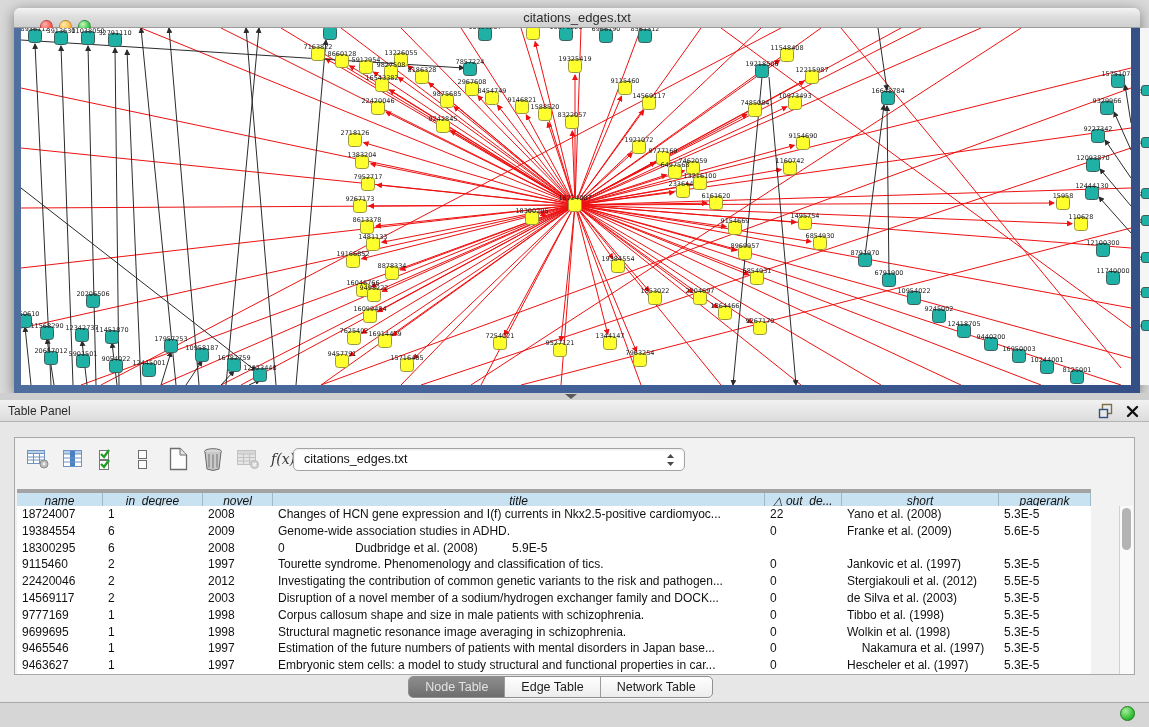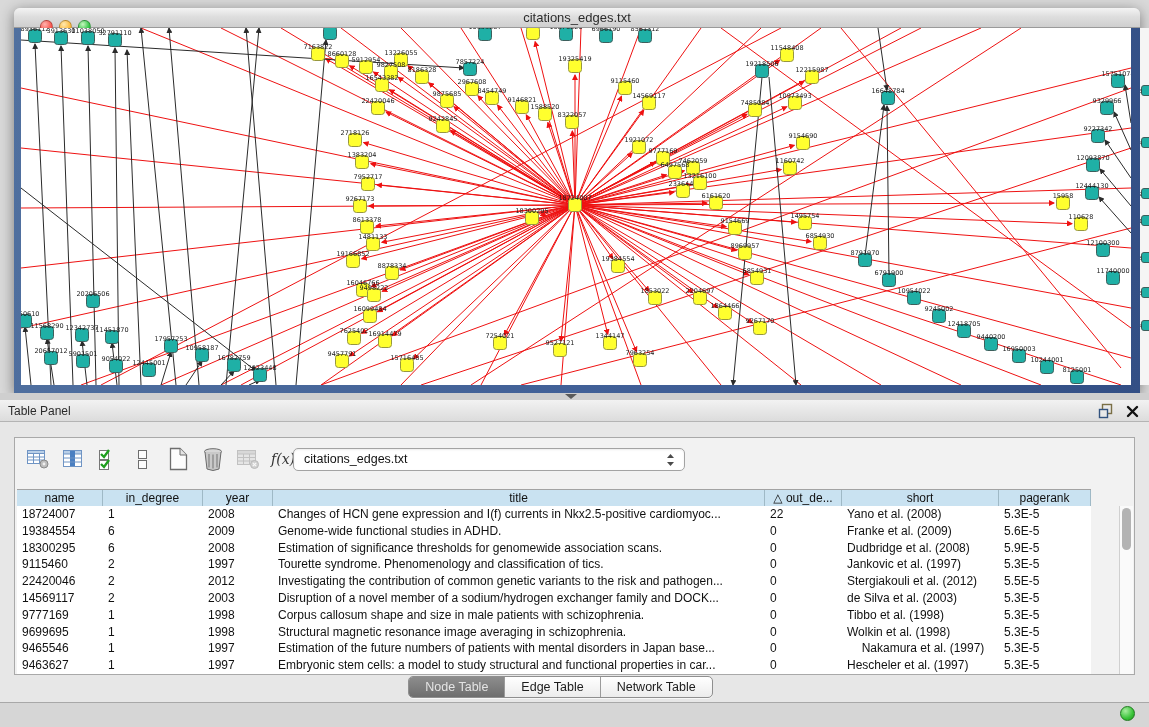--- a/index.html
+++ b/index.html
@@ -56,21 +56,21 @@
          background:#f2f2f2; border:1px solid #a9a9a9; }
   .tb-row { position:absolute; left:9px; top:6px; height:30px; display:flex; gap:7px; align-items:center; }
   .tbtn { width:28px; height:28px; display:flex; align-items:center; justify-content:center; }
   .fx { font-family:"DejaVu Serif", serif; font-style:italic; font-size:14px; color:#333; }
   .dropdown { position:absolute; left:278px; top:10px; width:392px; height:23px; background:#fff;
               border:1px solid #a3a3a3; border-radius:5px; box-shadow:inset 0 1px 2px rgba(0,0,0,.08);
               font-size:12.5px; color:#111; line-height:21px; padding-left:10px; }
   .dd-arrows { position:absolute; right:9px; top:4px; }
 
   .thead { position:absolute; left:2px; top:51px; height:16px; display:flex;
-           border-top:1px solid #a3a3a3; border-bottom:1px solid #8fa9b6; }
+           border-top:4px solid #a3a3a3; border-bottom:1px solid #8fa9b6;font-style:italic; }
   .th { height:17px; background:#c9e2f1; border-right:1px solid #9fb9c6; font-size:12px;
         color:#111; text-align:center; line-height:16px; overflow:hidden; white-space:nowrap; }
   .tbody { position:absolute; left:2px; top:68px; width:1074px; height:168px; background:#fff; overflow:hidden; }
   .tr { display:flex; height:16.8px; line-height:16.8px; background:#fff; }
   .td { font-size:12px; color:#111; padding-left:5px; white-space:nowrap; overflow:hidden; }
 
   .vscroll { position:absolute; right:1px; top:68px; width:14px; height:168px; background:#fafafa;
              border-left:1px solid #d0d0d0; }
   .vthumb { position:absolute; left:2px; top:2px; width:9px; height:42px; background:#b3b3b3;
             border-radius:5px; }
@@ -784,50 +784,49 @@
       <span>citations_edges.txt</span>
       <svg class="dd-arrows" width="9" height="14">
         <path d="M1,5 L4.5,1 L8,5 Z" fill="#4a4a4a"></path>
           <path d="M1,9 L4.5,13 L8,9 Z" fill="#4a4a4a"></path>
       </svg>
     </div>
 
     <div class="thead">
         <div class="th" style="width: 86px;">name</div>
         <div class="th" style="width: 100px;">in_degree</div>
-        <div class="th" style="width: 70px;">year</div>
+        <div class="th" style="width: 70px;">novel</div>
         <div class="th" style="width: 492px;">title</div>
         <div class="th" style="width: 77px;">△ out_de...</div>
         <div class="th" style="width: 157px;">short</div>
         <div class="th" style="width: 92px;">pagerank</div>
       </div>
     <div class="tbody">
         <div class="tr">
           <div class="td" style="width: 86px;">18724007</div>
           <div class="td" style="width: 100px;">1</div>
           <div class="td" style="width: 70px;">2008</div>
           <div class="td" style="width: 492px;">Changes of HCN gene expression and I(f) currents in Nkx2.5-positive cardiomyoc...</div>
           <div class="td" style="width: 77px;">22</div>
           <div class="td" style="width: 157px;">Yano et al. (2008)</div>
           <div class="td" style="width: 92px;">5.3E-5</div>
         </div>
         <div class="tr">
           <div class="td" style="width: 86px;">19384554</div>
           <div class="td" style="width: 100px;">6</div>
           <div class="td" style="width: 70px;">2009</div>
-          <div class="td" style="width: 492px;">Genome-wide functional studies in ADHD.</div>
+          <div class="td" style="width: 492px;">Genome-wide association studies in ADHD.</div>
           <div class="td" style="width: 77px;">0</div>
           <div class="td" style="width: 157px;">Franke et al. (2009)</div>
           <div class="td" style="width: 92px;">5.6E-5</div>
         </div>
         <div class="tr">
           <div class="td" style="width: 86px;">18300295</div>
           <div class="td" style="width: 100px;">6</div>
           <div class="td" style="width: 70px;">2008</div>
-          <div class="td" style="width: 492px;">Estimation of significance thresholds for genomewide association scans.</div>
           <div class="td" style="width: 77px;">0</div>
           <div class="td" style="width: 157px;">Dudbridge et al. (2008)</div>
           <div class="td" style="width: 92px;">5.9E-5</div>
         </div>
         <div class="tr">
           <div class="td" style="width: 86px;">9115460</div>
           <div class="td" style="width: 100px;">2</div>
           <div class="td" style="width: 70px;">1997</div>
           <div class="td" style="width: 492px;">Tourette syndrome. Phenomenology and classification of tics.</div>
           <div class="td" style="width: 77px;">0</div>

